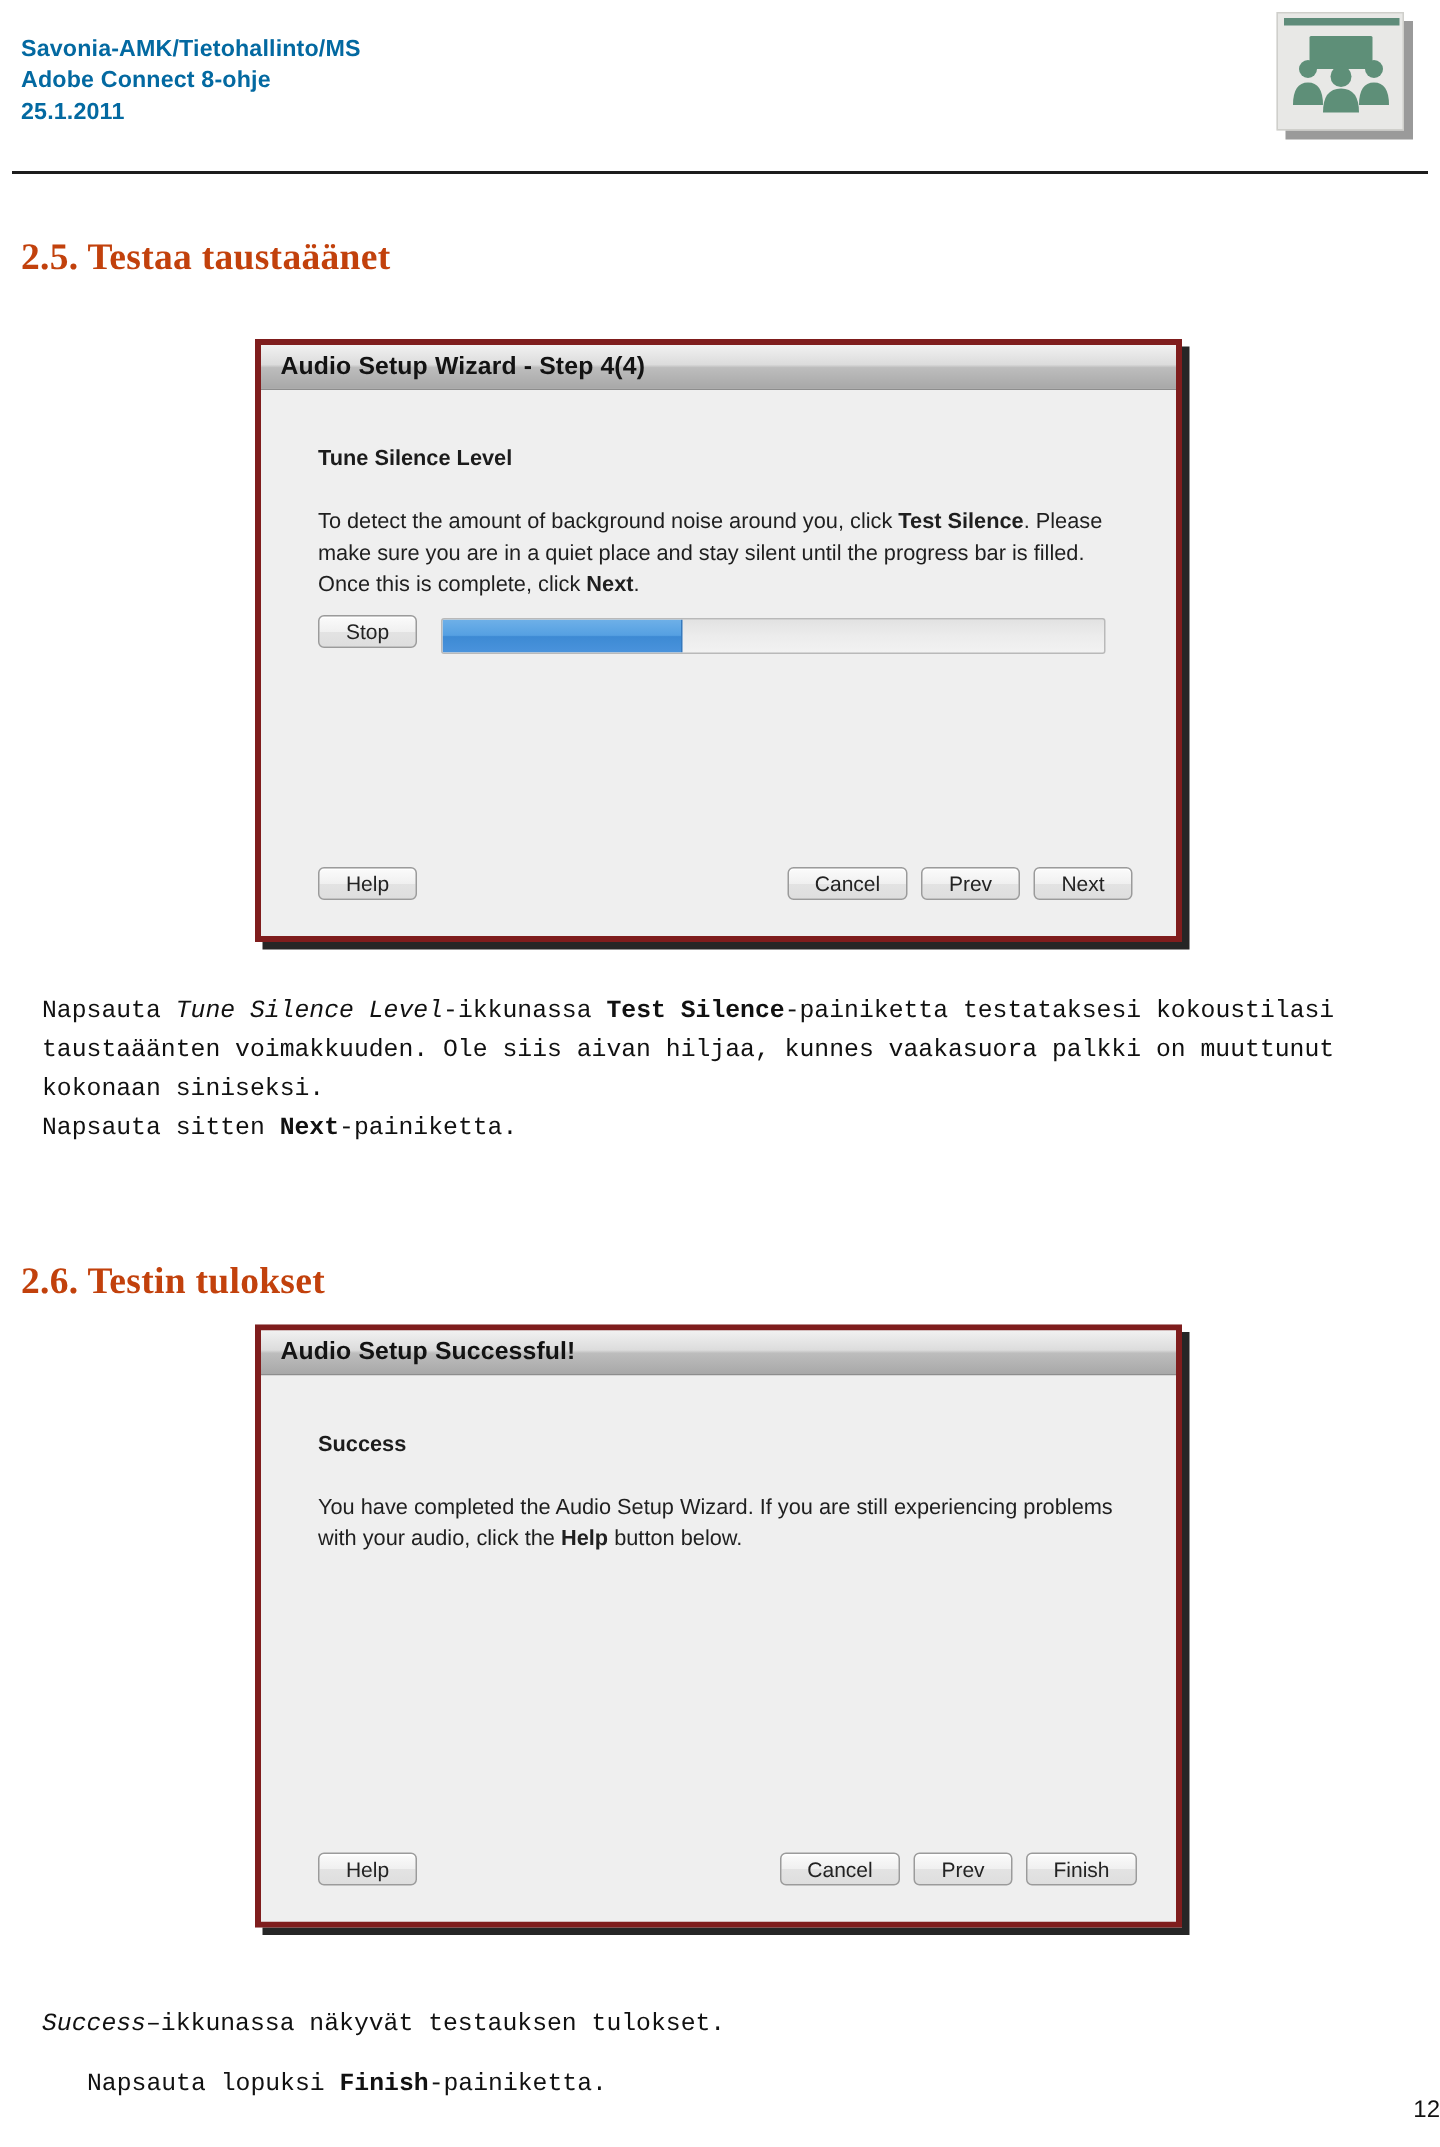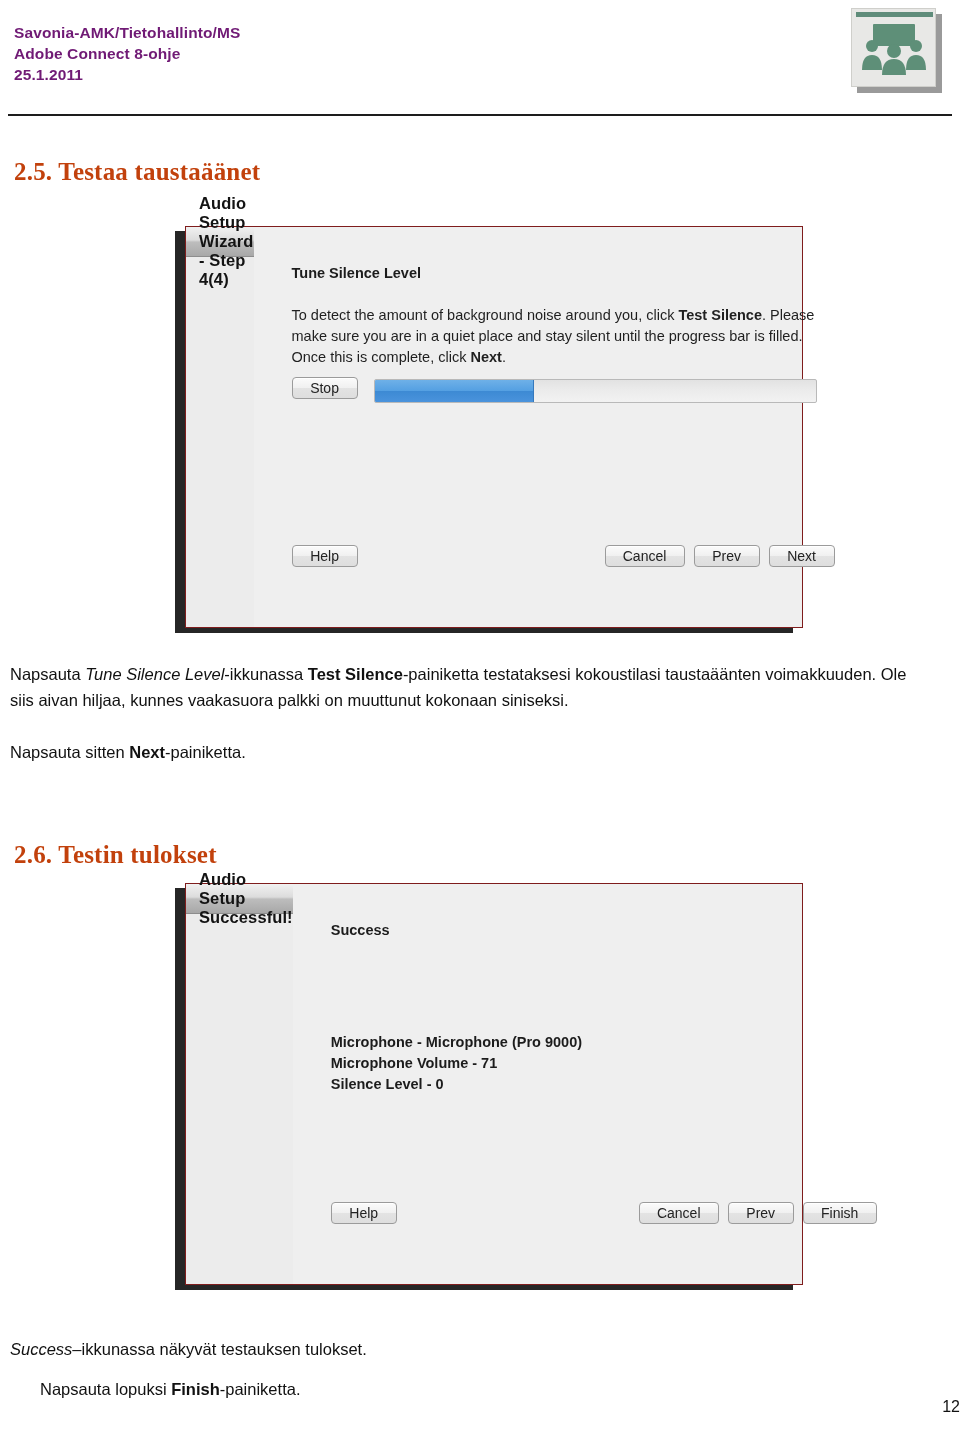--- a/index.html
+++ b/index.html
@@ -24,21 +24,21 @@
     height: 122px;
   }
   .header-text {
     position: absolute;
     left: 14px;
     top: 22px;
     font-size: 15.5px;
     line-height: 21px;
     font-weight: bold;
     letter-spacing: 0.1px;
-    color: #701a75;
+    color: #0369a1;
   }
   .header-text div { white-space: nowrap; }
 
   .header-logo {
     position: absolute;
     left: 851px;
     top: 8px;
     width: 91px;
     height: 85px;
   }
@@ -93,24 +93,24 @@
     left: 5px; top: 5px;
     width: 100%; height: 100%;
     background: #262626;
   }
   .dialog {
     position: absolute;
     left: 0; top: 0;
     width: 100%;
     height: 100%;
     box-sizing: border-box;
-    border: 1px solid #7f1d1d;
+    border: 4px solid #7f1d1d;
     background: #ececec;
     display: flex;
-    margin-left: 15px;
+    flex-direction: column;
   }
   .dialog-titlebar {
     height: 30px;
     flex: 0 0 30px;
     background: linear-gradient(to bottom, #f1f1f1 0%, #dcdcdc 45%, #bdbdbd 52%, #a8a8a8 100%);
     border-bottom: 1px solid #8d8d8d;
     display: flex;
     align-items: center;
     padding-left: 13px;
     box-sizing: border-box;
@@ -178,25 +178,26 @@
   }
   .progress-fill {
     height: 100%;
     background: linear-gradient(to bottom, #6eb0e8 0%, #55a0e2 48%, #3d8ad4 52%, #4a93dc 100%);
     border-right: 1px solid #3579bd;
   }
 
   
   .body-para {
     position: absolute;
-    left: 10px;
+    left: 28px;
     font-size: 16.5px;
     line-height: 26px;
     color: #111111;
     width: 930px;
+    font-family: Liberation Mono, monospace;
   }
   .body-para i { font-style: italic; }
   .body-para b { font-weight: bold; }
 
   
   .page-number {
     position: absolute;
     left: 0;
     top: 1398px;
     width: 960px;
@@ -283,26 +284,25 @@
   <div class="dialog">
 
     <div class="dialog-titlebar">
       <span class="dialog-title">Audio Setup Successful!</span>
     </div>
 
     <div class="dialog-body">
 
       <div class="dlg-section-label" style="top:38px;">Success</div>
 
-
-      <div class="dlg-mono-list" style="top:148px;">
-        <div>Microphone - Microphone (Pro 9000)</div>
-        <div>Microphone Volume - 71</div>
-        <div>Silence Level - 0</div>
+      <div class="dlg-paragraph" style="top:78px; width:550px;">
+        <span>You have completed the Audio Setup Wizard. If you are still experiencing problems</span>
+        <span>with your audio, click the </span><b>Help</b><span> button below.</span>
       </div>
+
 
       <div class="ui-btn" style="left:38px; top:318px; width:66px;">Help</div>
       <div class="ui-btn" style="left:346px; top:318px; width:80px;">Cancel</div>
       <div class="ui-btn" style="left:435px; top:318px; width:66px;">Prev</div>
       <div class="ui-btn" style="left:510px; top:318px; width:74px;">Finish</div>
     </div>
   </div>
 </div>
 
 <div class="body-para" style="top:1336px;">

